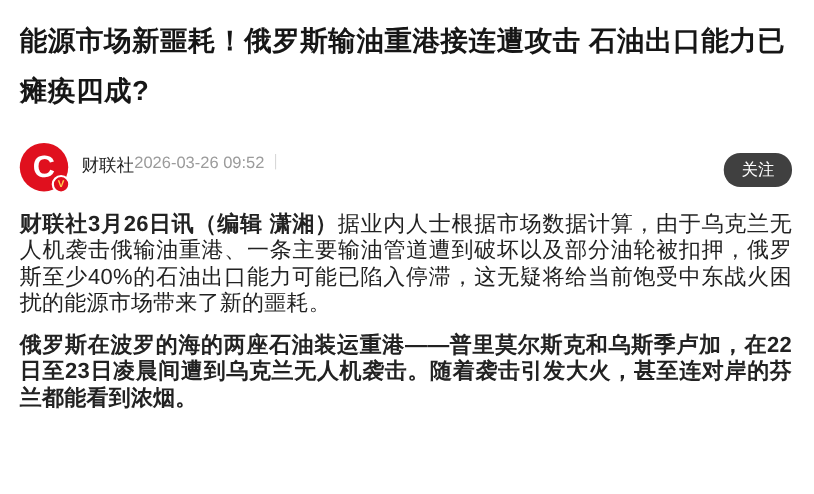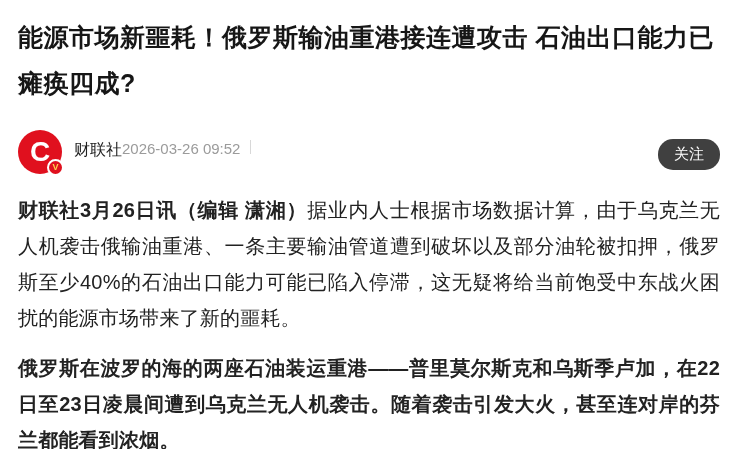--- a/index.html
+++ b/index.html
@@ -70,21 +70,21 @@
     font-size: 15px;
     padding: 6px 16px;
     margin-top: 4px;
     cursor: pointer;
     font-family: "Liberation Sans", sans-serif;
   }
 
   
   .body-text p {
     font-size: 20px;
-    line-height: 36px;
+    line-height: 24px;
     color: #222222;
     margin-bottom: 14px;
     letter-spacing: 0.2px;
     text-align: justify;
   }
   .lead-bold { font-weight: 700; }
   .para-bold { font-weight: 700; }
 </style>
 </head>
 <body>

